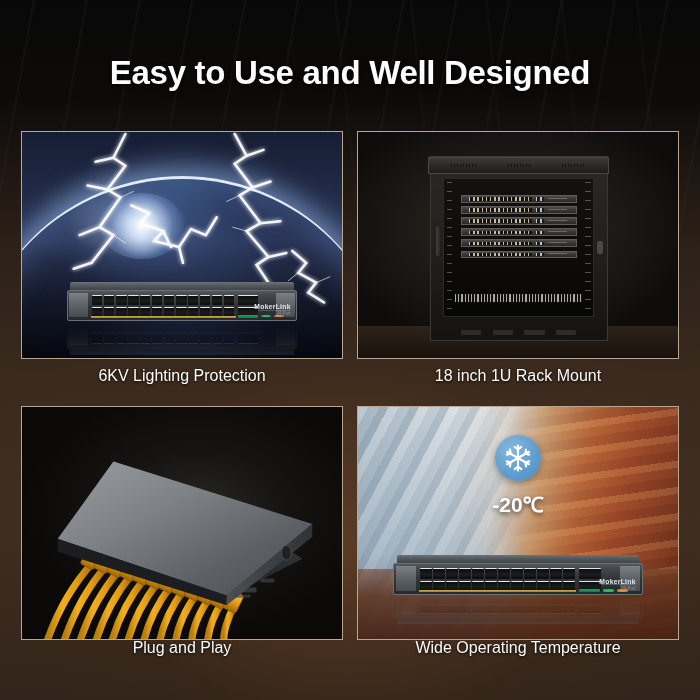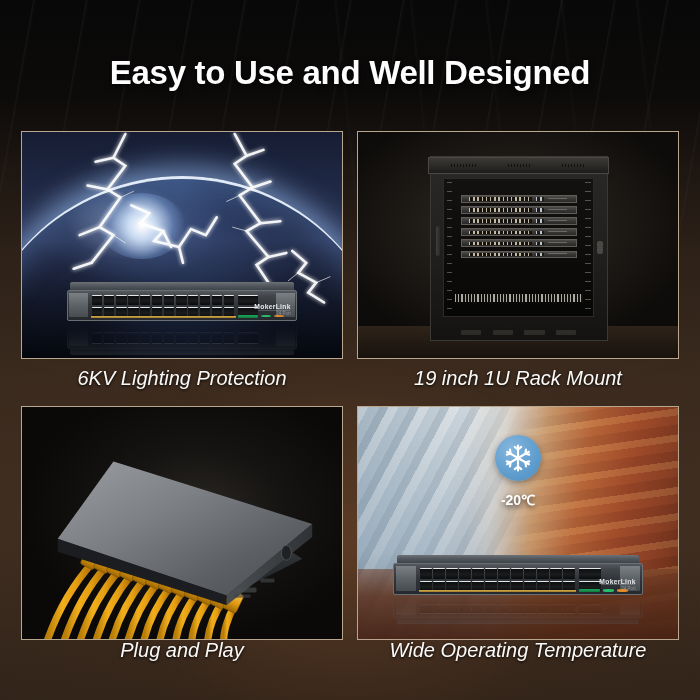--- a/index.html
+++ b/index.html
@@ -67,25 +67,24 @@
     position: absolute; left: 0; top: 0;
     width: 100%; height: 228px;
     border: 1px solid #b9a68f;
     overflow: hidden;
     background: #000;
   }
   .caption {
     position: absolute; left: 0; width: 100%;
     top: 236px;
     text-align: center;
-    font-size: 20px; font-weight: 500;
+    font-size: 16px; font-weight: 500;
     color: #fbfaf8;
     text-shadow: 0 1px 3px rgba(0,0,0,0.9);
     white-space: nowrap;
-    font-style: italic;
   }
 
   #card1 { left: 21px;  top: 131px; width: 322px; }
   #card2 { left: 357px; top: 131px; width: 322px; }
   #card3 { left: 21px;  top: 406px; width: 322px; }
   #card4 { left: 357px; top: 406px; width: 322px; }
 
   #card3 .photo, #card4 .photo { height: 234px; }
   #card3 .caption, #card4 .caption { top: 233px; }
 
@@ -365,21 +364,21 @@
   .badge-circle {
     width: 46px; height: 46px; border-radius: 50%;
     display: flex; align-items: center; justify-content: center;
     box-shadow: 0 2px 7px rgba(0,0,0,0.34);
   }
   .badge-circle.cold { background: radial-gradient(circle at 36% 30%, #86b6dd 0%, #5d9ccd 62%, #4f8cbe 100%); }
   .badge-circle.hot  { background: radial-gradient(circle at 36% 30%, #f7ad49 0%, #f0962a 60%, #e5861c 100%); }
   .badge-circle svg { width: 30px; height: 30px; }
   .badge-label {
     margin-top: 9px;
-    font-size: 14px; font-weight: bold; color: #ffffff;
+    font-size: 21px; font-weight: bold; color: #ffffff;
     text-shadow: 0 2px 5px rgba(0,0,0,0.65);
     white-space: nowrap;
   }
 
   #sw4  { left: 11%; top: 64%;   width: 78%; height: 17%; }
   #sw4r { left: 11%; top: 80.6%; width: 78%; height: 13%; }
 </style>
 </head>
 <body>
 
@@ -624,21 +623,21 @@
           <div class="rack-vent"></div>
         </div>
         <div class="rack-feet">
           <div class="foot"></div>
             <div class="foot"></div>
             <div class="foot"></div>
             <div class="foot"></div>
         </div>
       </div>
     </div>
-    <div class="caption">19 inch 1U Rack Mount</div>
+    <div class="caption">18 inch 1U Rack Mount</div>
   </div>
 
   <div class="card" id="card3">
     <div class="photo">
       <div class="p3bg"></div>
       <svg class="p3svg" viewBox="0 0 322 234" preserveAspectRatio="none">
         <defs>
           <linearGradient id="topG" x1="0" y1="0" x2="1" y2="1">
             <stop offset="0%" stop-color="#9a9da1"></stop>
             <stop offset="38%" stop-color="#7d8084"></stop>

